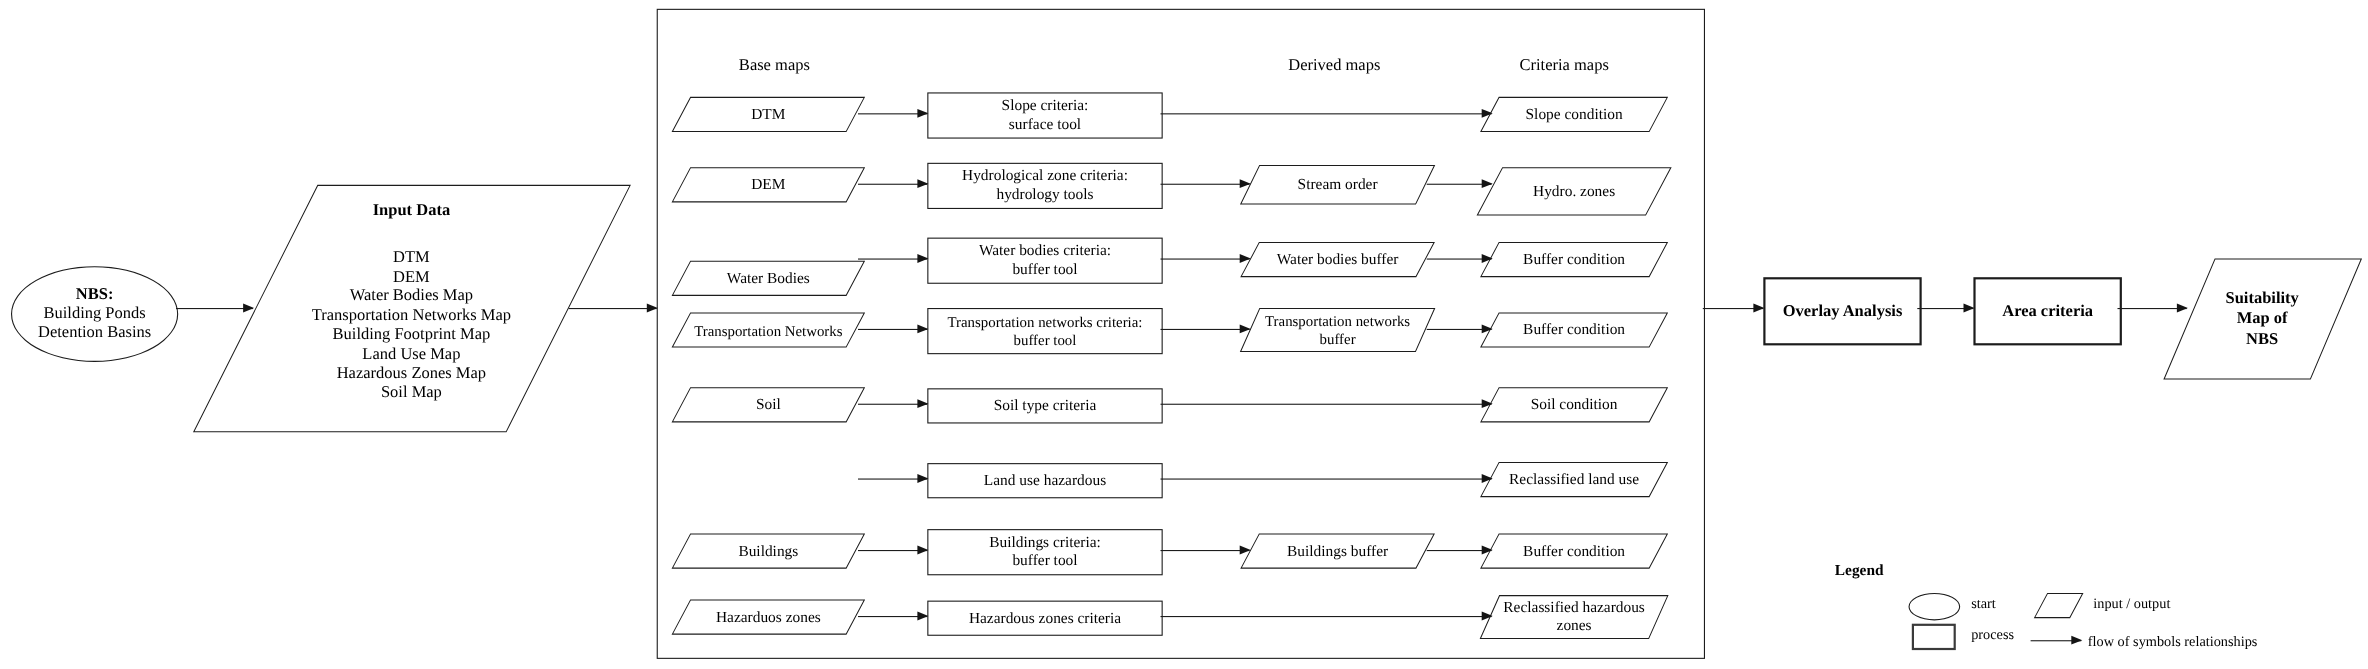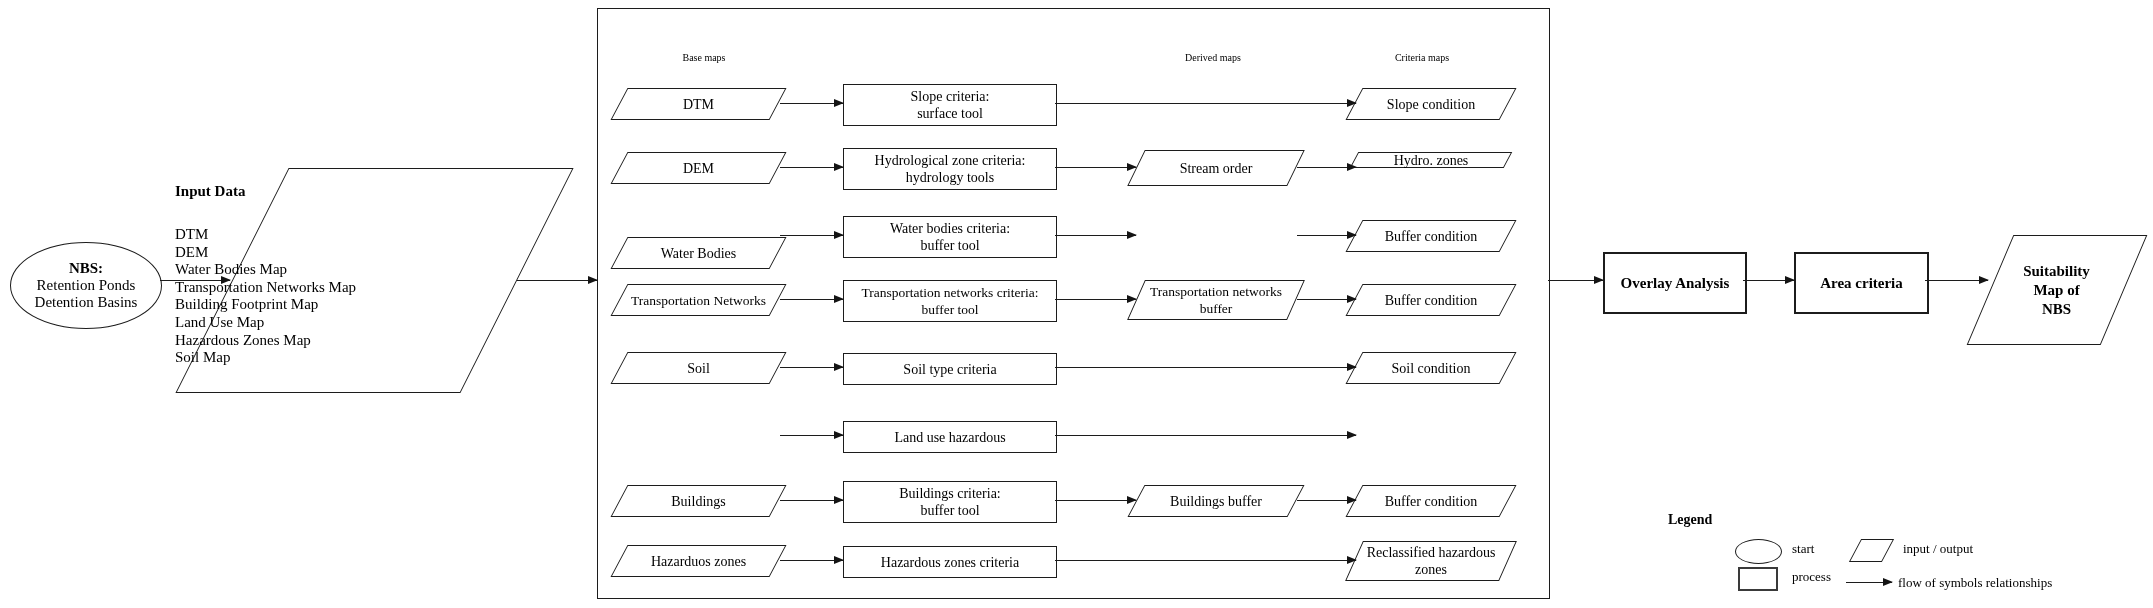--- a/index.html
+++ b/index.html
@@ -19,43 +19,43 @@
   .lbl.bold{font-weight:bold;font-size:15px;line-height:19px}
   
   .arr{position:absolute;height:0;border-top:1.4px solid #1c1c1c}
   .ah{position:absolute;right:-1px;top:-5.2px;width:0;height:0;
       border-top:4.5px solid transparent;border-bottom:4.5px solid transparent;
       border-left:10px solid #141414}
   
   .bigbox{position:absolute;border:1.5px solid #1c1c1c;background:transparent}
   .boxtitle{position:absolute;left:597px;top:11px;width:951px;text-align:center;
             font-weight:bold;font-size:16px}
-  .colhead{position:absolute;width:140px;text-align:center;font-size:10px}
+  .colhead{position:absolute;width:140px;text-align:center;font-size:15px}
   
   .ell .t1{font-weight:bold;font-size:15px;line-height:17px}
   .ell .t2{font-size:15px;line-height:17px}
   
-  .inp-text{position:absolute;inset:0;}
+  .inp-text{position:absolute;inset:0;text-align:center}
   .inp-title{font-weight:bold;font-size:15px;margin-top:15px}
   .inp-items{margin-top:26px;font-size:15px;line-height:17.6px}
   .in-item{display:block}
   
   .leg-title{position:absolute;font-weight:bold;font-size:14px}
   .leg-lbl{position:absolute;font-size:13px}
   .leg-ell{position:absolute;border:1.5px solid #1c1c1c;border-radius:50%;background:#fff}
   .leg-rect{position:absolute;border:2px solid #3a3a3a;background:#fff}
 </style>
 </head>
 <body>
 
 <div id="canvas">
 
   <div class="ell" style="left:10px;top:242px;width:150px;height:85px">
     <span class="t1">NBS:</span>
-    <span class="t2">Retention Ponds</span>
+    <span class="t2">Building Ponds</span>
     <span class="t2">Detention Basins</span>
   </div>
 
   <div class="par" style="left:175px;top:168px;width:398px;height:225px;--sl:113px;--sk:26.7deg">
     <i class="pbg"></i>
     <div class="inp-text">
       <div class="inp-title">Input Data</div>
       <div class="inp-items">
         <span class="in-item">DTM</span>
         <span class="in-item">DEM</span>
@@ -98,21 +98,21 @@
     <span class="lbl">DEM</span>
   </div>
   <div class="rect" style="left:843px;top:148px;width:212px;height:40px">
     <span class="lbl">Hydrological zone criteria:
 hydrology tools</span>
   </div>
   <div class="par" style="left:1127px;top:150px;width:178px;height:36px;--sk:26deg">
     <i class="pbg"></i>
     <span class="lbl">Stream order</span>
   </div>
-  <div class="par" style="left:1345px;top:152px;width:172px;height:16px">
+  <div class="par" style="left:1345px;top:152px;width:172px;height:44px">
     <i class="pbg"></i>
     <span class="lbl">Hydro. zones</span>
   </div>
   <div class="arr" style="left:780px;top:167px;width:63px">
       <i class="ah"></i>
     </div>
   <div class="arr" style="left:1055px;top:167px;width:81px">
       <i class="ah"></i>
     </div>
   <div class="arr" style="left:1297px;top:167px;width:59px">
@@ -120,20 +120,24 @@
     </div>
 
   <div class="par" style="left:610px;top:237px;width:177px;height:32px">
     <i class="pbg"></i>
     <span class="lbl">Water Bodies</span>
   </div>
   <div class="rect" style="left:843px;top:216px;width:212px;height:40px">
     <span class="lbl">Water bodies criteria:
 buffer tool</span>
   </div>
+  <div class="par" style="left:1127px;top:220px;width:178px;height:32px">
+    <i class="pbg"></i>
+    <span class="lbl">Water bodies buffer</span>
+  </div>
   <div class="par" style="left:1345px;top:220px;width:172px;height:32px">
     <i class="pbg"></i>
     <span class="lbl">Buffer condition</span>
   </div>
   <div class="arr" style="left:780px;top:235px;width:63px">
       <i class="ah"></i>
     </div>
   <div class="arr" style="left:1055px;top:235px;width:81px">
       <i class="ah"></i>
     </div>
@@ -182,20 +186,24 @@
   <div class="arr" style="left:780px;top:367px;width:63px">
       <i class="ah"></i>
     </div>
   <div class="arr" style="left:1055px;top:367px;width:301px">
       <i class="ah"></i>
     </div>
 
   <div class="rect" style="left:843px;top:421px;width:212px;height:30px">
     <span class="lbl">Land use hazardous</span>
   </div>
+  <div class="par" style="left:1345px;top:420px;width:172px;height:32px">
+    <i class="pbg"></i>
+    <span class="lbl">Reclassified land use</span>
+  </div>
   <div class="arr" style="left:780px;top:435px;width:63px">
       <i class="ah"></i>
     </div>
   <div class="arr" style="left:1055px;top:435px;width:301px">
       <i class="ah"></i>
     </div>
 
   <div class="par" style="left:610px;top:485px;width:177px;height:32px">
     <i class="pbg"></i>
     <span class="lbl">Buildings</span>

